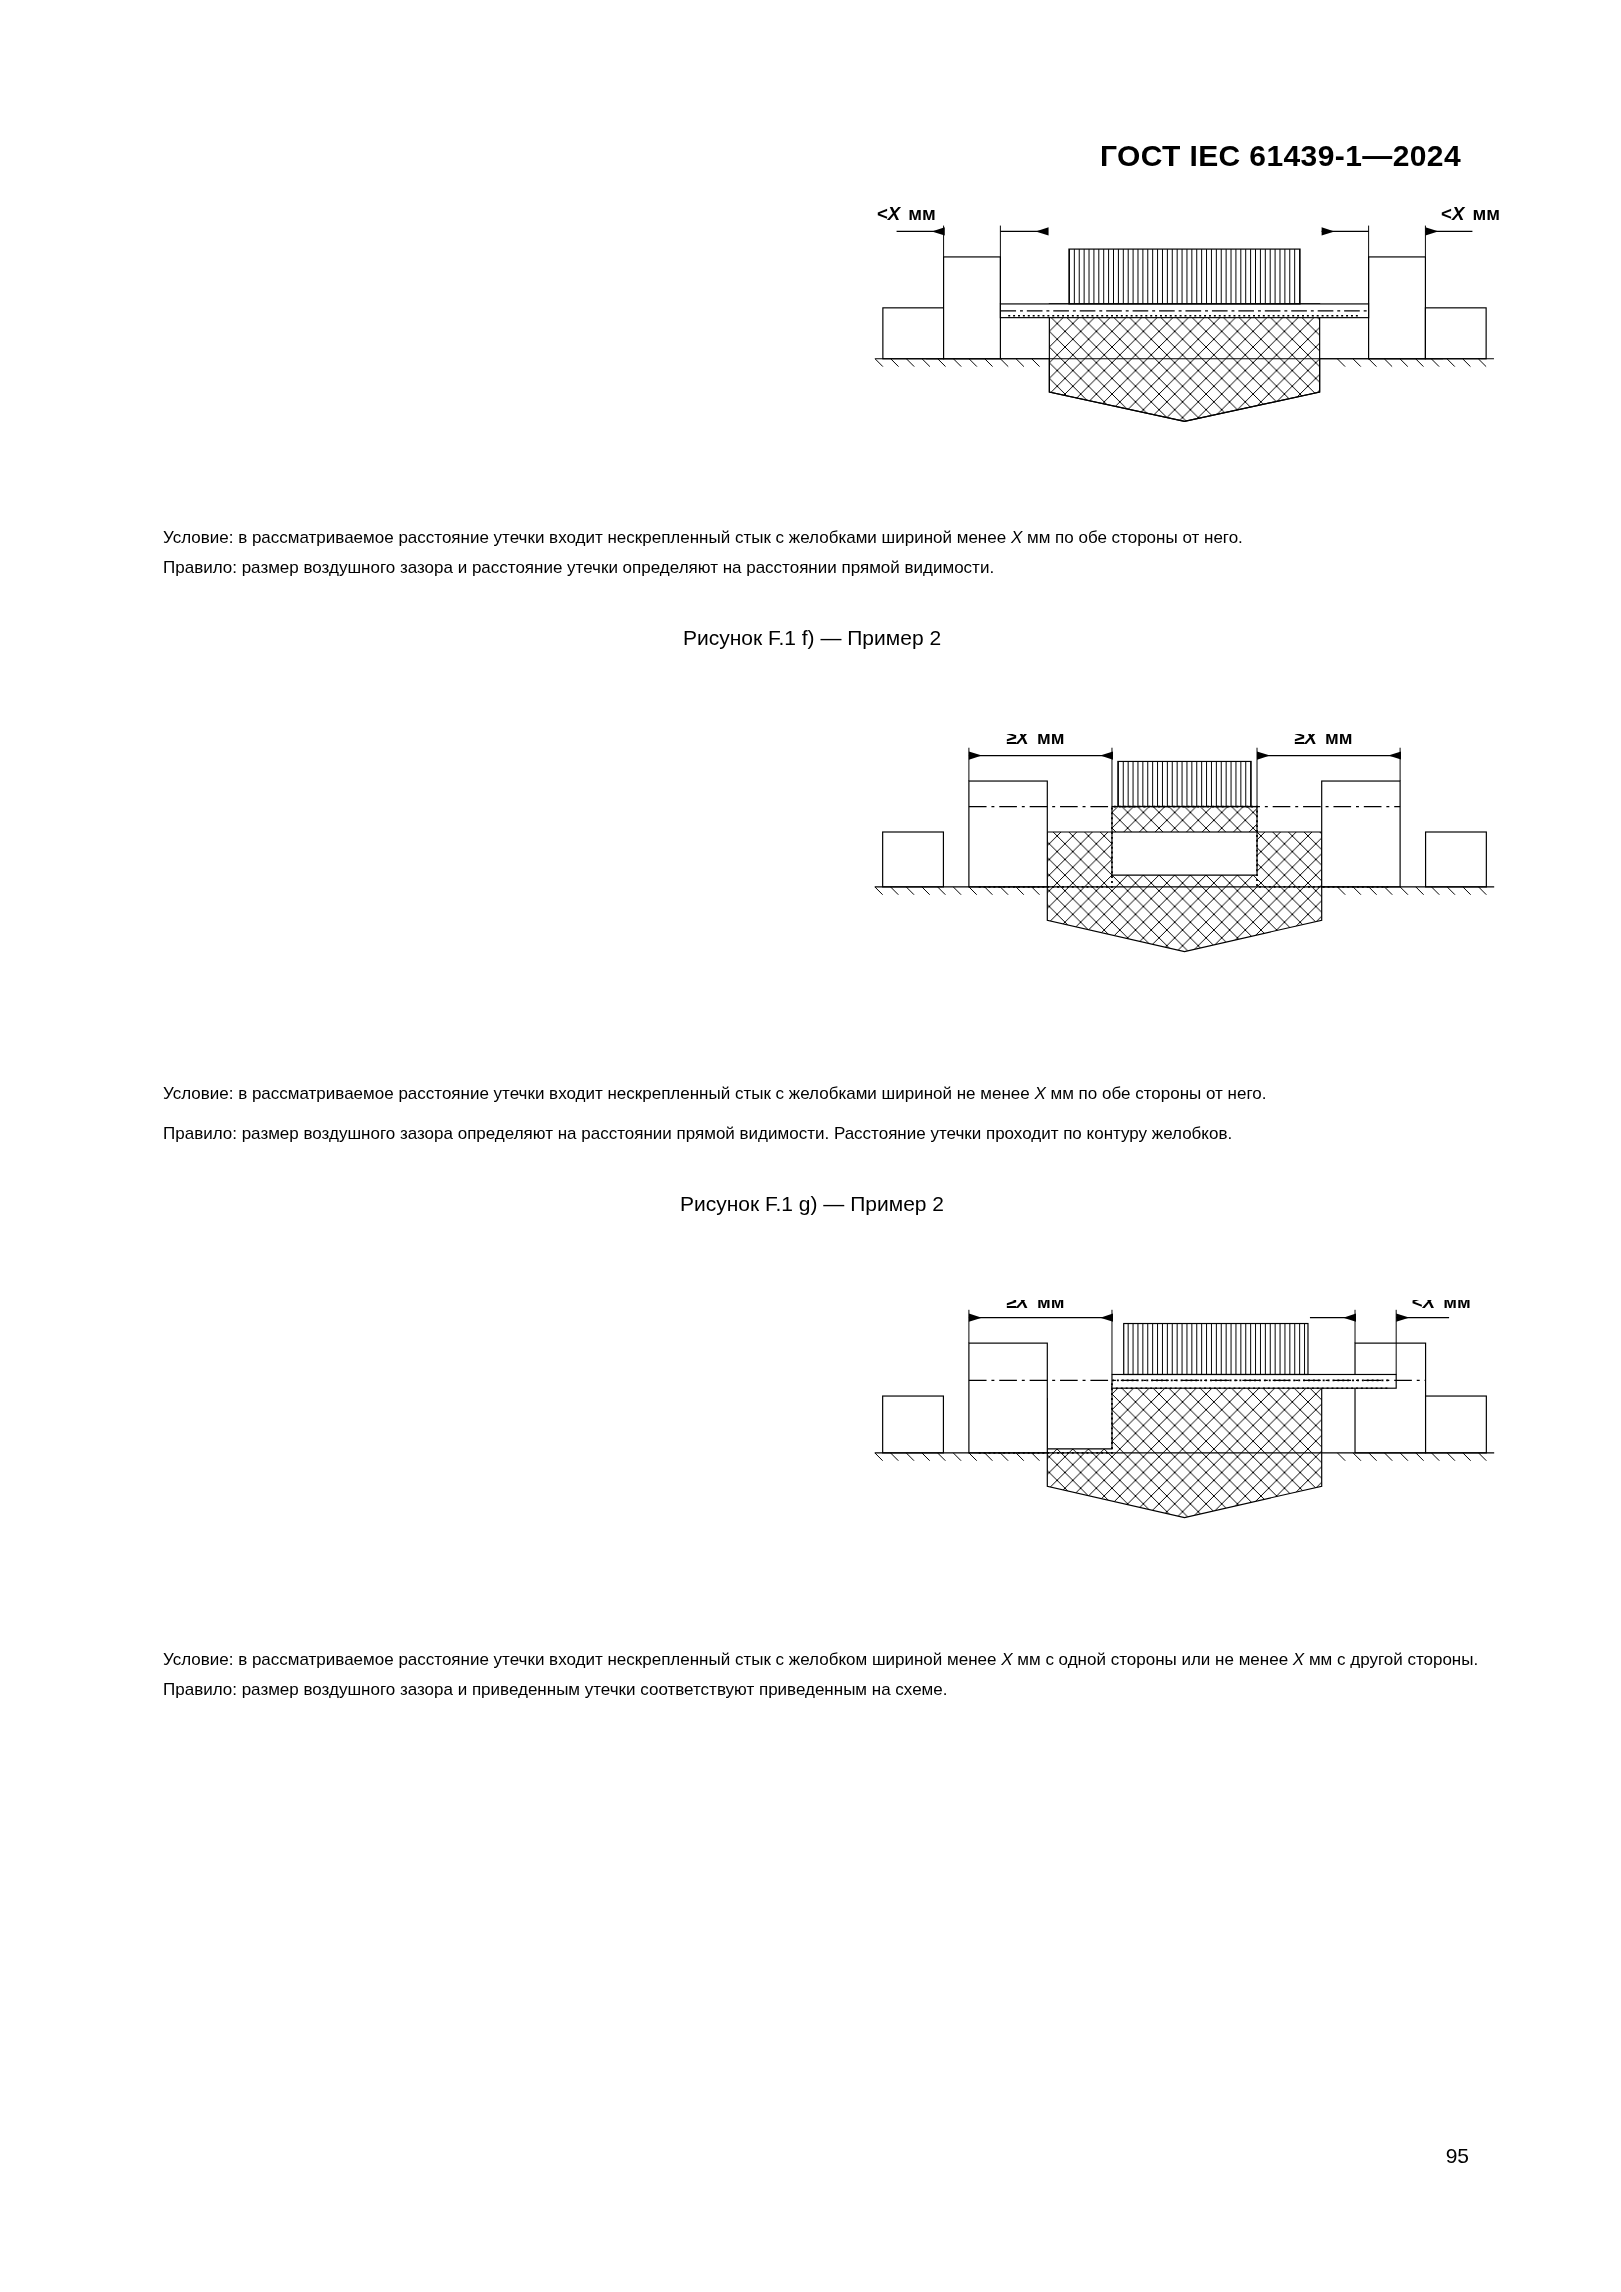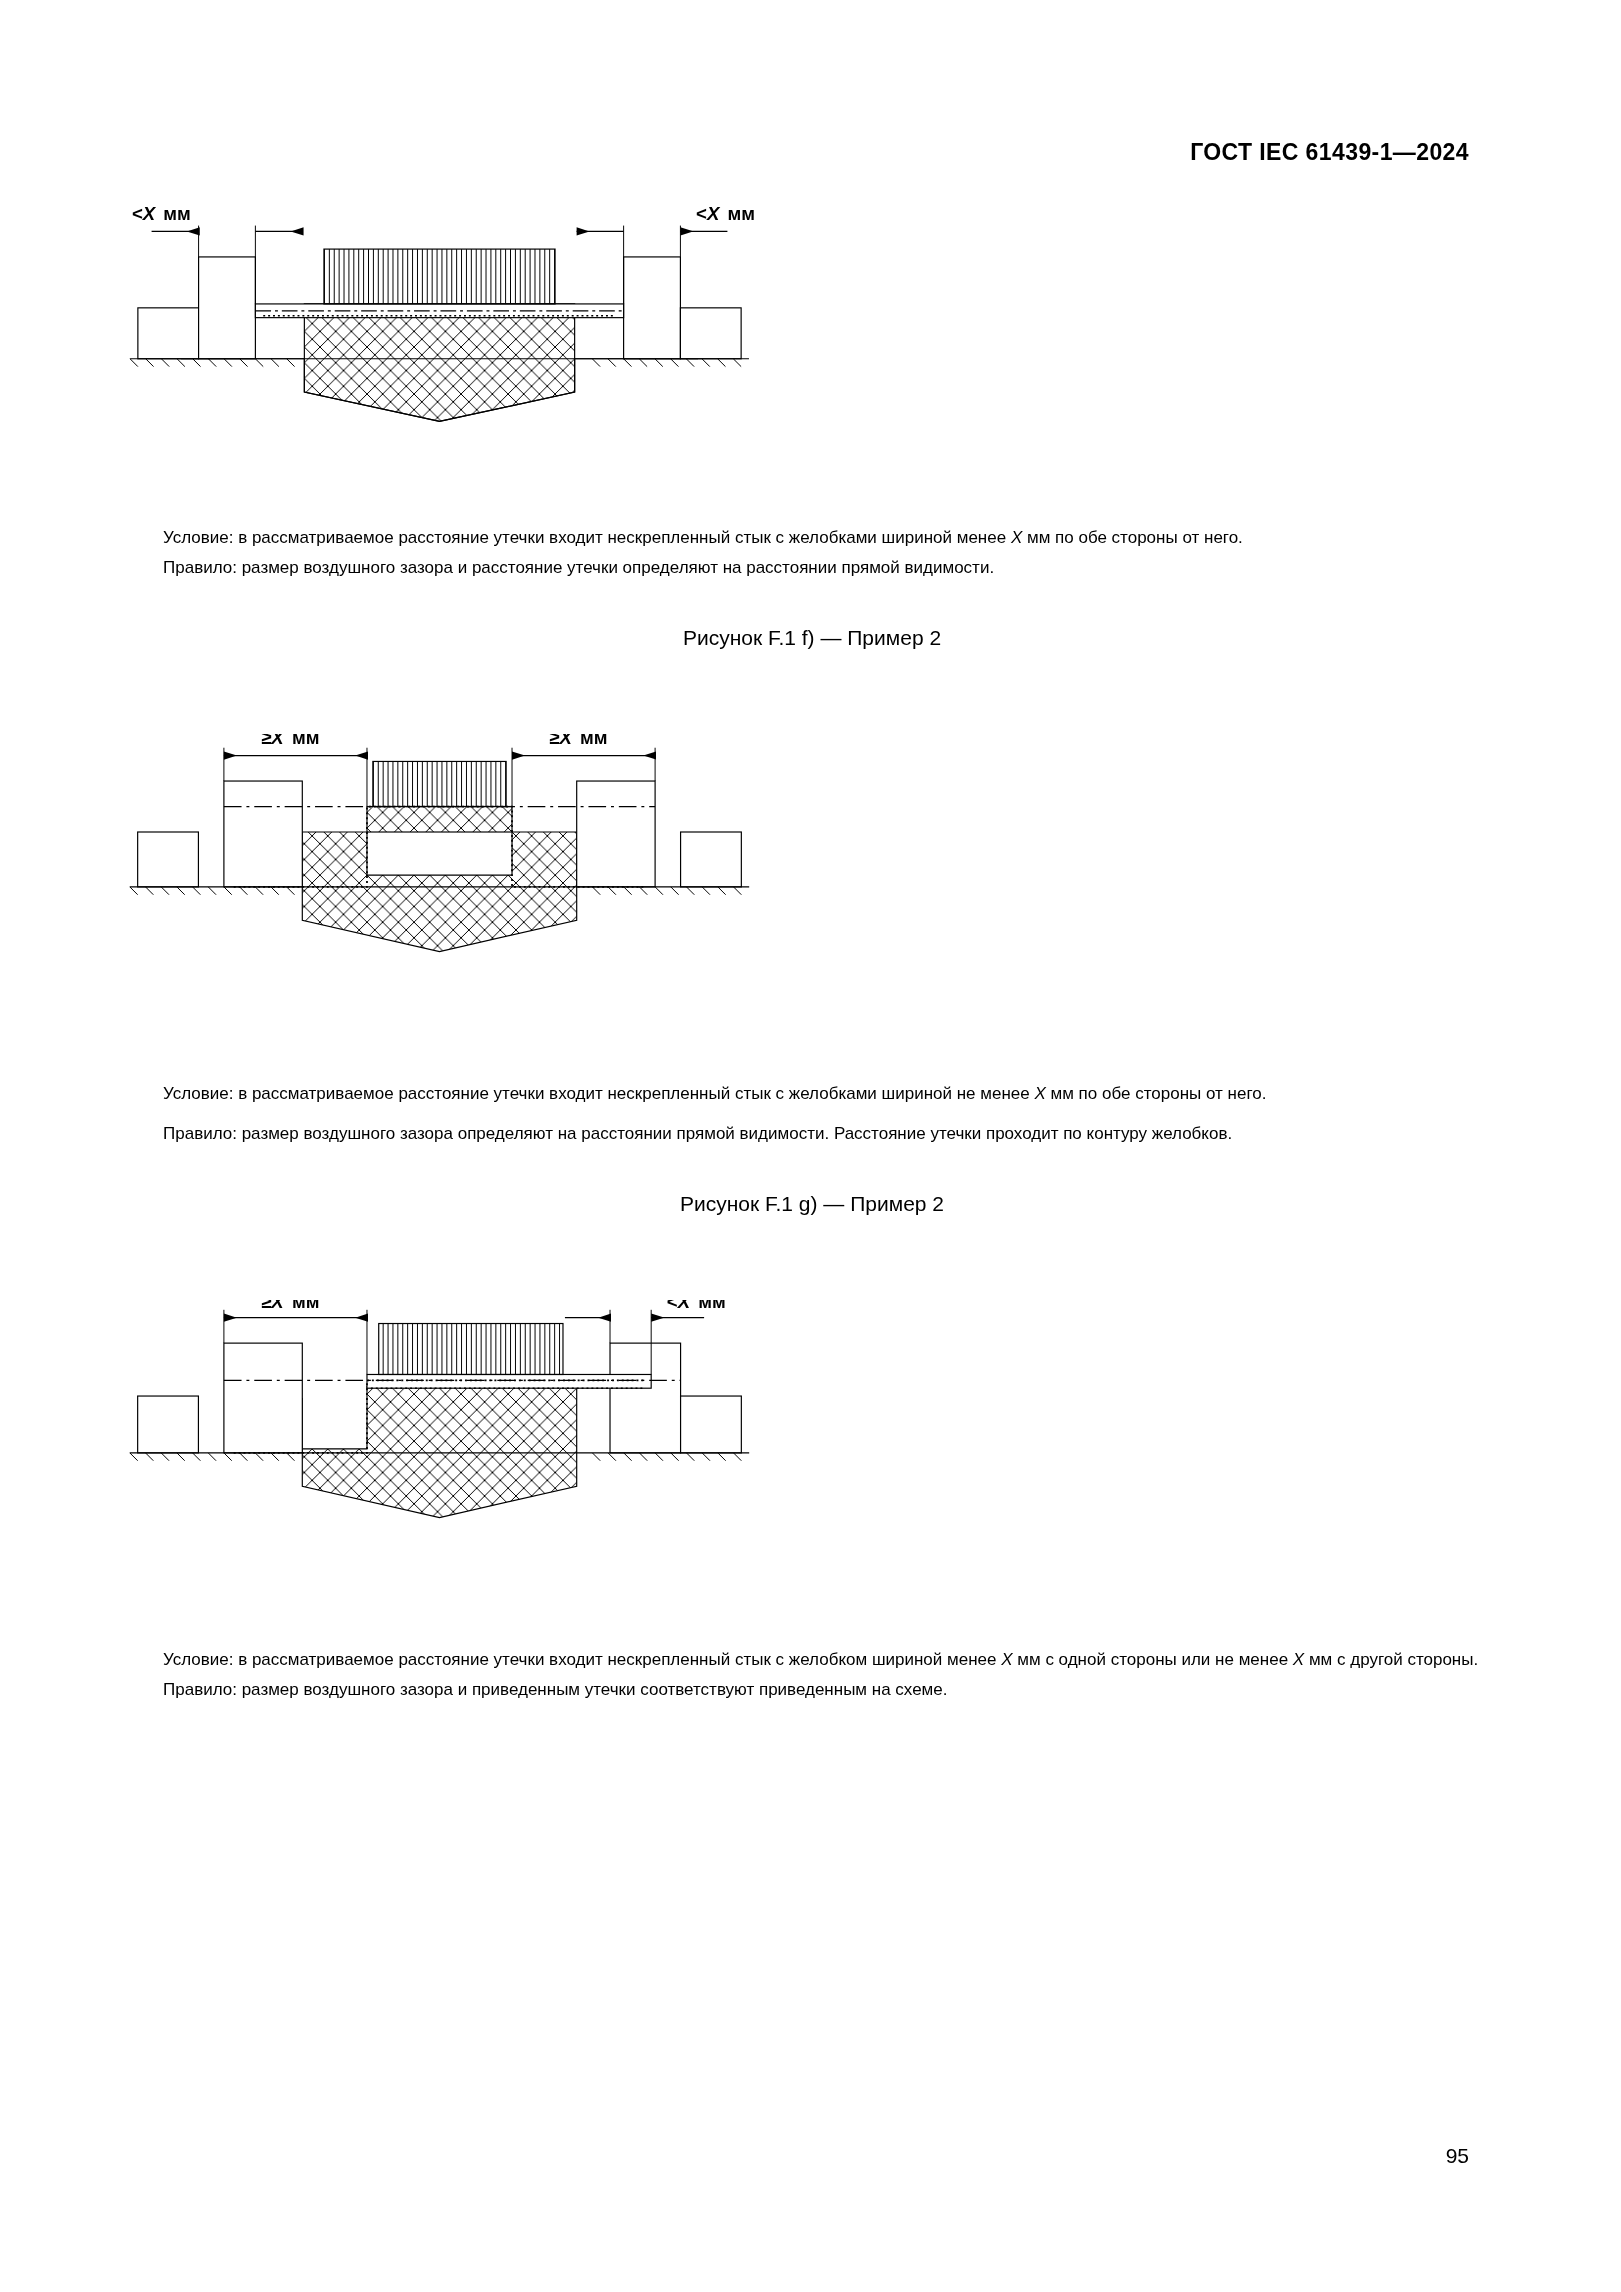--- a/index.html
+++ b/index.html
@@ -17,36 +17,36 @@
   }
   .page {
     position: absolute;
     left: 0; top: 0;
     width: 1621px;
     height: 2293px;
   }
   .header {
     position: absolute;
     top: 139px;
-    right: 152px;
-    font-size: 23px;
+    right: 160px;
+    font-size: 30px;
     font-weight: bold;
     letter-spacing: 0.4px;
     white-space: nowrap;
   }
   .content {
     position: absolute;
     left: 116px;
     top: 206px;
     width: 1392px;
   }
   .fig-wrap {
     width: 100%;
     display: flex;
-    justify-content: flex-start;
+    justify-content: flex-end;
   }
   p.para {
     font-size: 17px;
     line-height: 30px;
     margin: 0;
     text-align: justify;
     text-indent: 47px;
   }
   .blockgap { height: 9.8px; }
   .caption {

